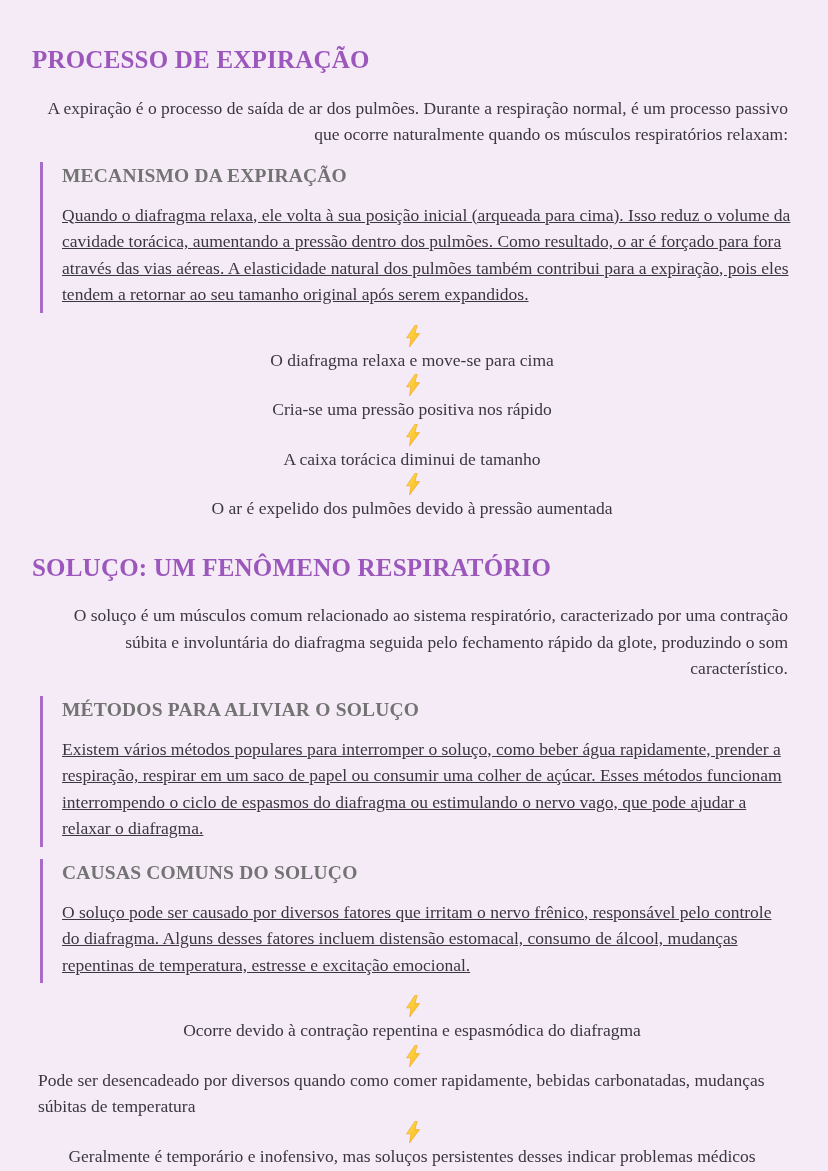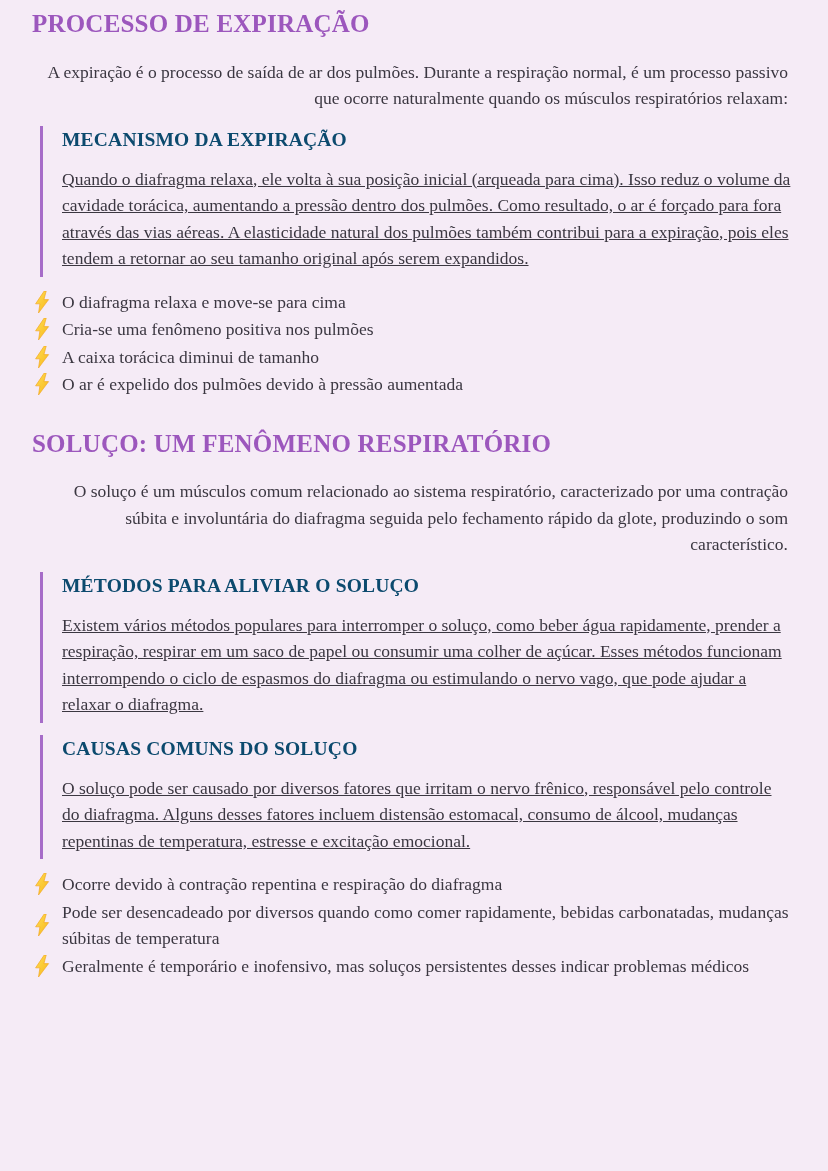--- a/index.html
+++ b/index.html
@@ -12,20 +12,21 @@
     background: #f5ebf6;
     font-family: "Liberation Serif", "DejaVu Serif", serif;
     color: #3b3741;
     overflow: hidden;
   }
   .page {
     box-sizing: border-box;
     width: 828px;
     height: 1056px;
     padding: 10px 36px 0 32px;
+    margin-top: 36px;
   }
   h1.section-title {
     color: #9c57bd;
     font-size: 25px;
     line-height: 1.1;
     font-weight: bold;
     margin: 0 0 21px 0;
     letter-spacing: 0.2px;
   }
   .section-soluco h1.section-title {
@@ -40,45 +41,46 @@
   }
   .subsection {
     border-left: 3px solid #a66cc8;
     margin: 0 0 12px 8px;
     padding: 3px 0 5px 19px;
   }
   .subsection + .subsection {
     margin-top: 12px;
   }
   h2.subsection-title {
-    color: #0c4a6e;
+    color: #737373;
     font-size: 19.5px;
     font-weight: bold;
     margin: 0 0 15px 0;
     letter-spacing: 0.2px;
   }
   p.sub-body {
     font-size: 17.5px;
     line-height: 26.5px;
     margin: 0;
     max-width: 732px;
     text-decoration: underline;
   }
   ul.bullets {
     list-style: none;
     margin: 0;
     padding: 0;
   }
   li.bullet {
     display: flex;
     align-items: center;
-    gap: 12px;
+    gap: 0;
     margin: 1px 0;
     font-size: 17.5px;
     line-height: 26.5px;
+    flex-direction: column;
   }
   .bolt {
     flex: 0 0 auto;
     width: 16px;
     height: 22px;
     margin-left: 2px;
     display: flex;
     align-items: center;
   }
   .bullet-text {
@@ -116,21 +118,21 @@
             </svg>
           </span>
         <span class="bullet-text">O diafragma relaxa e move-se para cima</span>
       </li>
       <li class="bullet">
         <span class="bolt">
             <svg viewBox="0 0 16 24" width="16" height="22">
               <path d="M10.4 0 L1 14 h4.7 L4.2 24 L15.2 9.4 h-5.1 L12.6 0 Z" fill="url(#boltGrad)" stroke="#f2a51e" stroke-width="0.7"></path>
             </svg>
           </span>
-        <span class="bullet-text">Cria-se uma fenômeno positiva nos pulmões</span>
+        <span class="bullet-text">Cria-se uma pressão positiva nos rápido</span>
       </li>
       <li class="bullet">
         <span class="bolt">
             <svg viewBox="0 0 16 24" width="16" height="22">
               <path d="M10.4 0 L1 14 h4.7 L4.2 24 L15.2 9.4 h-5.1 L12.6 0 Z" fill="url(#boltGrad)" stroke="#f2a51e" stroke-width="0.7"></path>
             </svg>
           </span>
         <span class="bullet-text">A caixa torácica diminui de tamanho</span>
       </li>
       <li class="bullet">
@@ -158,21 +160,21 @@
       <p class="sub-body">O soluço pode ser causado por diversos fatores que irritam o nervo frênico, responsável pelo controle do diafragma. Alguns desses fatores incluem distensão estomacal, consumo de álcool, mudanças repentinas de temperatura, estresse e excitação emocional.</p>
     </div>
 
     <ul class="bullets">
       <li class="bullet">
         <span class="bolt">
             <svg viewBox="0 0 16 24" width="16" height="22">
               <path d="M10.4 0 L1 14 h4.7 L4.2 24 L15.2 9.4 h-5.1 L12.6 0 Z" fill="url(#boltGrad)" stroke="#f2a51e" stroke-width="0.7"></path>
             </svg>
           </span>
-        <span class="bullet-text">Ocorre devido à contração repentina e respiração do diafragma</span>
+        <span class="bullet-text">Ocorre devido à contração repentina e espasmódica do diafragma</span>
       </li>
       <li class="bullet">
         <span class="bolt">
             <svg viewBox="0 0 16 24" width="16" height="22">
               <path d="M10.4 0 L1 14 h4.7 L4.2 24 L15.2 9.4 h-5.1 L12.6 0 Z" fill="url(#boltGrad)" stroke="#f2a51e" stroke-width="0.7"></path>
             </svg>
           </span>
         <span class="bullet-text">Pode ser desencadeado por diversos quando como comer rapidamente, bebidas carbonatadas, mudanças súbitas de temperatura</span>
       </li>
       <li class="bullet">

